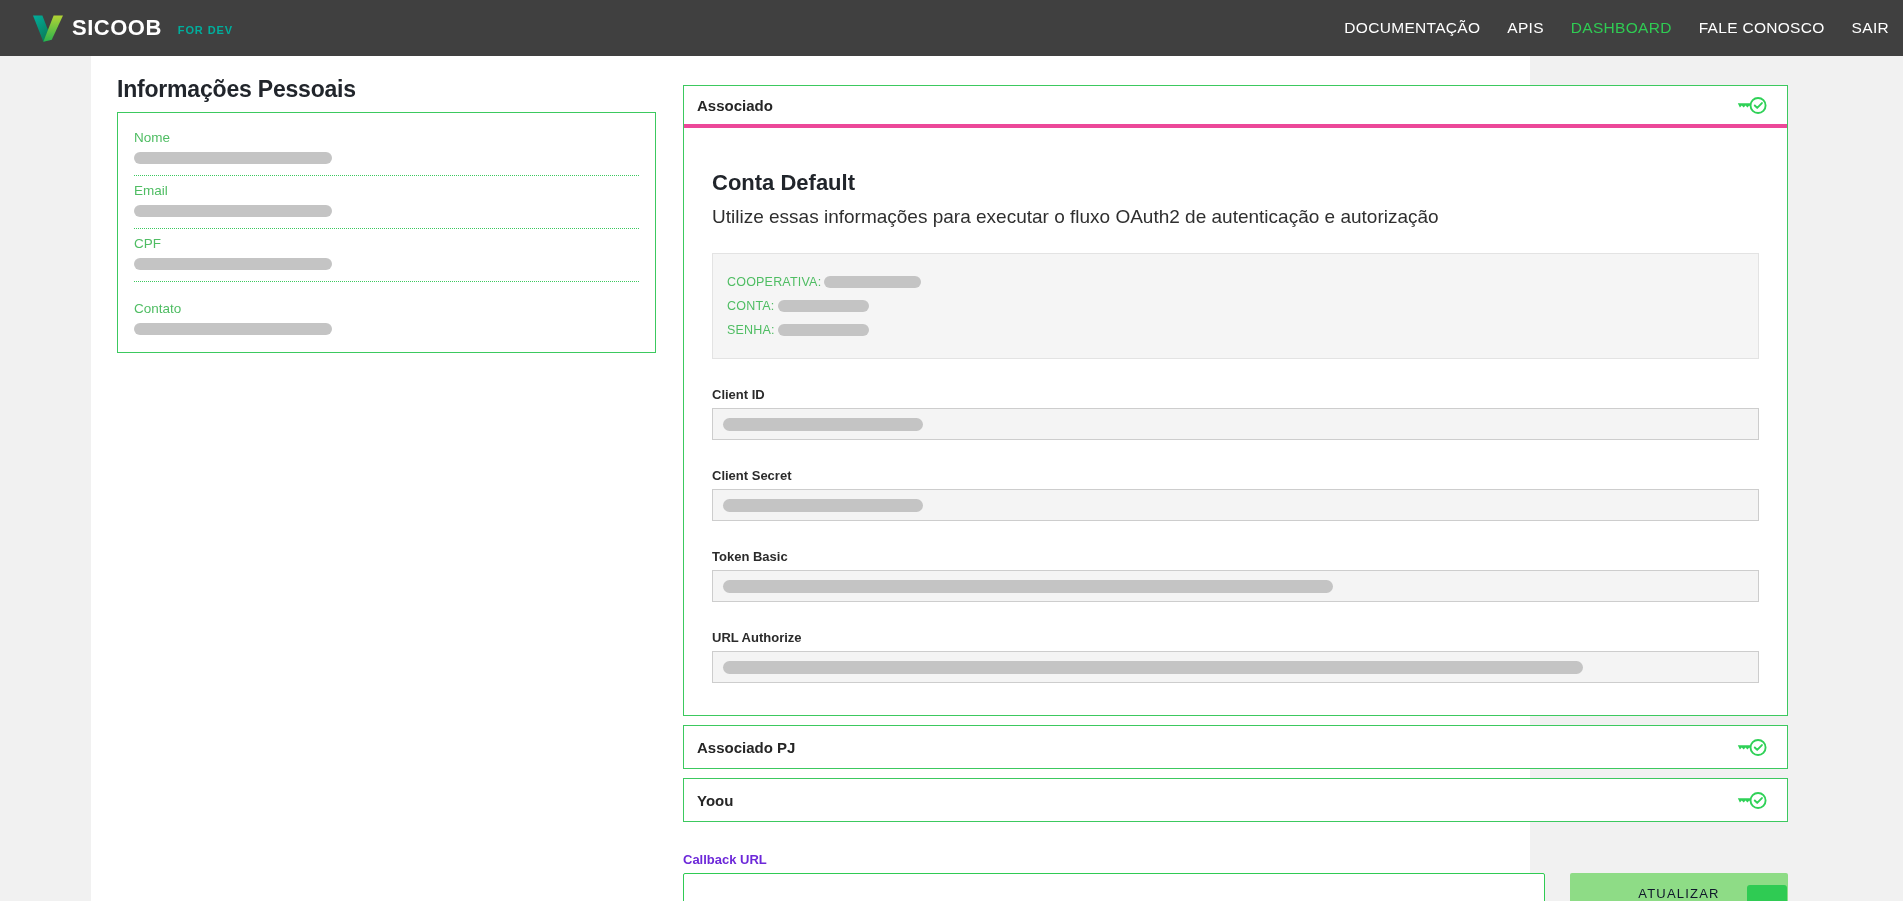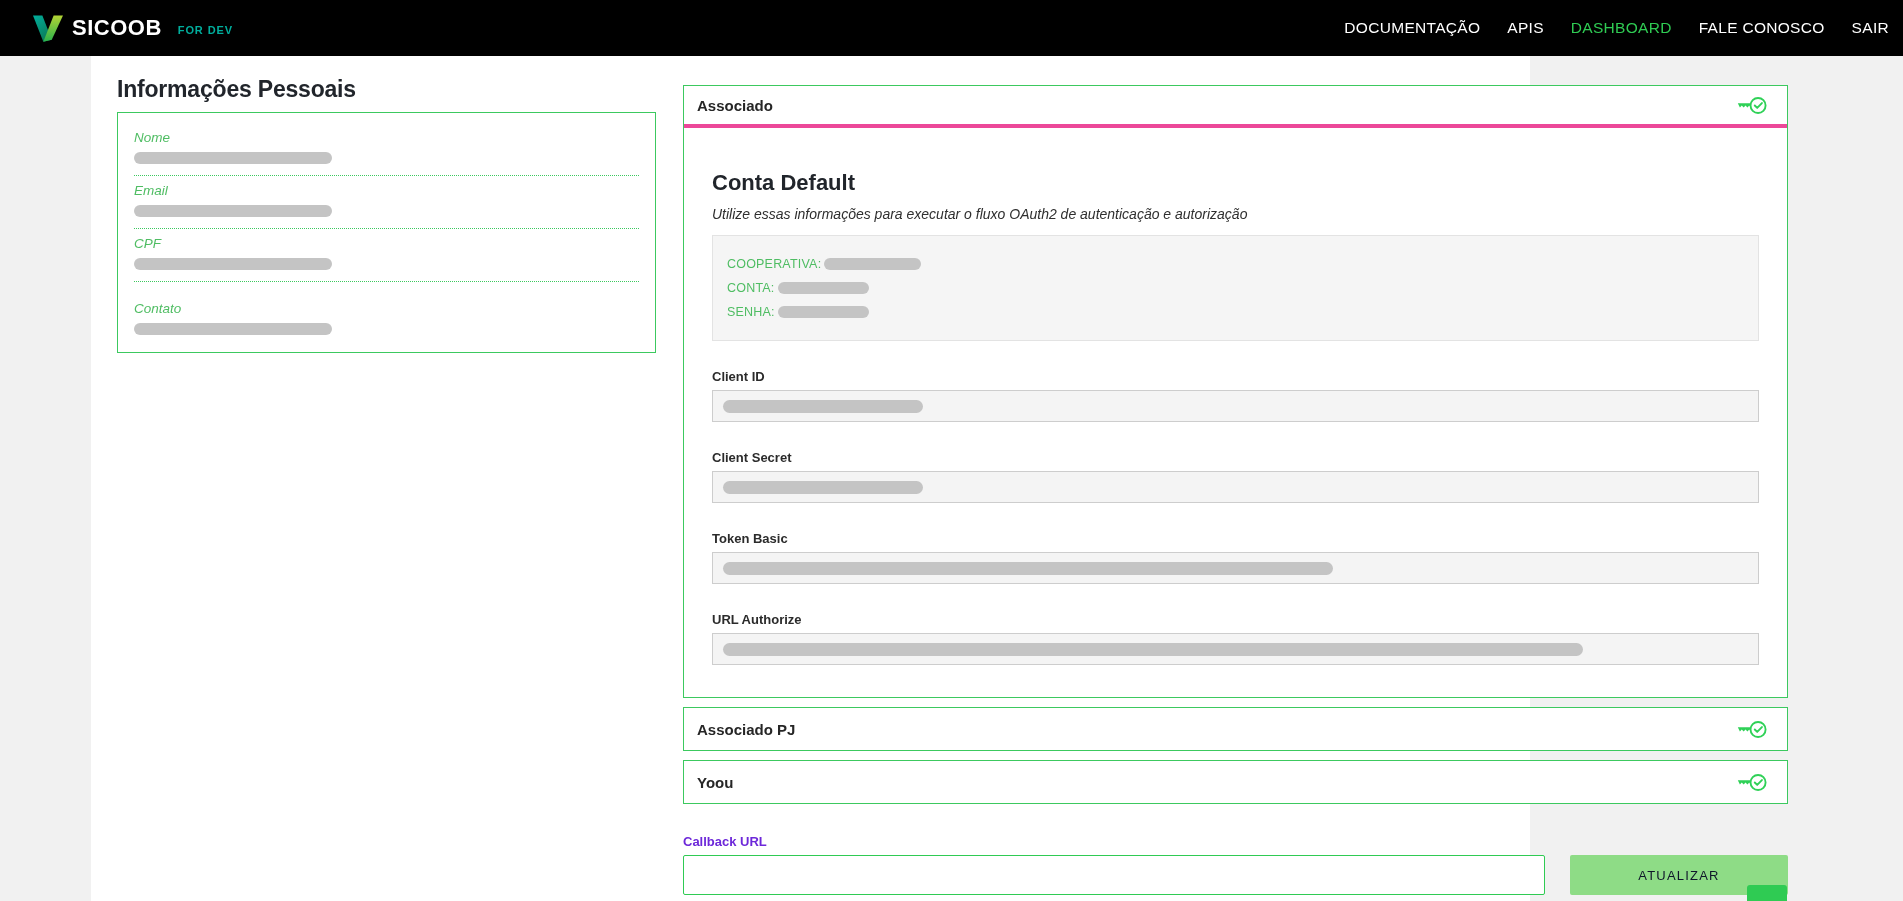--- a/index.html
+++ b/index.html
@@ -1,55 +1,55 @@
 <!DOCTYPE html>
 <html><head>
 <meta charset="utf-8">
 <style>
   * { margin:0; padding:0; box-sizing:border-box; }
   html,body { background:#f1f1f1; font-family:"Liberation Sans", sans-serif; }
   #page { position:relative; width:1903px; height:901px; background:#f1f1f1; overflow:hidden; }
 
   
-  .navbar { position:absolute; top:0; left:0; width:1903px; height:56px; background:#000000;
+  .navbar { position:absolute; top:0; left:0; width:1903px; height:56px; background:#404040;
             display:flex; align-items:center; justify-content:space-between; padding:0 14px 0 33px;gap:8px; }
   .brand { display:flex; align-items:center; gap:9px; }
   .brand-mark { width:30px; height:27px; display:block; }
   .brand-name { color:#ffffff; font-size:22px; font-weight:bold; letter-spacing:0.5px; }
   .brand-tag { color:#00AE9D; font-size:11px; font-weight:bold; letter-spacing:0.9px; margin-left:7px; padding-top:3px; }
   .nav-links { display:flex; align-items:center; gap:27px; }
   .nav-link { color:#ffffff; font-size:15.5px; letter-spacing:0.3px; cursor:pointer; text-decoration:none; }
   .nav-link.active { color:#2fcb53; }
 
   
   .container { position:absolute; left:91px; top:56px; width:1439px; height:845px; background:#ffffff; }
 
   .section-title { font-size:23px; font-weight:bold; color:#21252b; letter-spacing:-0.2px; }
 
   
   .col-left { position:absolute; left:26px; top:20px; width:539px; }
   .personal-box { margin-top:9px; border:1px solid #3cc95f; padding:10px 16px 6px 16px; background:#fff; }
   .p-field { padding:7px 0 11px 0; border-bottom:1px dotted #3cc95f; }
   .p-field:last-child { border-bottom:none;margin-top:12px; }
-  .p-label { color:#4fbd63; font-style:italic; font-size:13.5px; margin-bottom:7px; }
+  .p-label { color:#4fbd63; font-size:13.5px; margin-bottom:7px; }
   .pill { background:#c4c4c4; border-radius:7px; height:12px; }
   .pill.w-name { width:198px; }
 
   
   .col-right { position:absolute; left:592px; top:20px; width:1105px; }
   .accordion { border:1px solid #3cc95f; background:#fff; margin-top:9px; }
   .acc-header { height:42px; display:flex; align-items:center; justify-content:space-between;
                 padding:0 20px 0 13px; cursor:pointer; }
   .acc-label { font-size:15px; font-weight:bold; color:#262626; }
   .acc-header.expanded { border-bottom:4px solid #ec4899; }
   .key-icon { width:32px; height:23px; display:block; }
 
   .acc-body { padding:42px 28px 32px 28px; }
   .conta-title { font-size:22px; font-weight:bold; color:#21252b; margin-bottom:10px; }
-  .conta-desc { font-size:14px; color:#2f2f2f; margin-bottom:13px;font-style:italic; }
+  .conta-desc { font-size:19px; color:#2f2f2f; margin-bottom:25px; }
 
   .cred-box { background:#f5f5f5; border:1px solid #e3e3e3; padding:11px 14px; margin-bottom:14px; }
   .cred-row { display:flex; align-items:center; margin:10px 0; }
   .cred-label { color:#4fbd63; font-size:12.5px; letter-spacing:0.2px; margin-right:3px; }
   .pill.w-coop { width:97px; } .pill.w-conta { width:91px; } .pill.w-senha { width:91px; }
 
   .field-group { margin-top:28px; }
   .f-label { font-size:13px; font-weight:bold; color:#2b2b2b; margin-bottom:6px; }
   .f-input { height:32px; background:#f4f4f4; border:1px solid #cdcdcd; display:flex; align-items:center; padding:0 10px; }
   .pill.w-cid { width:200px; height:13px; }

